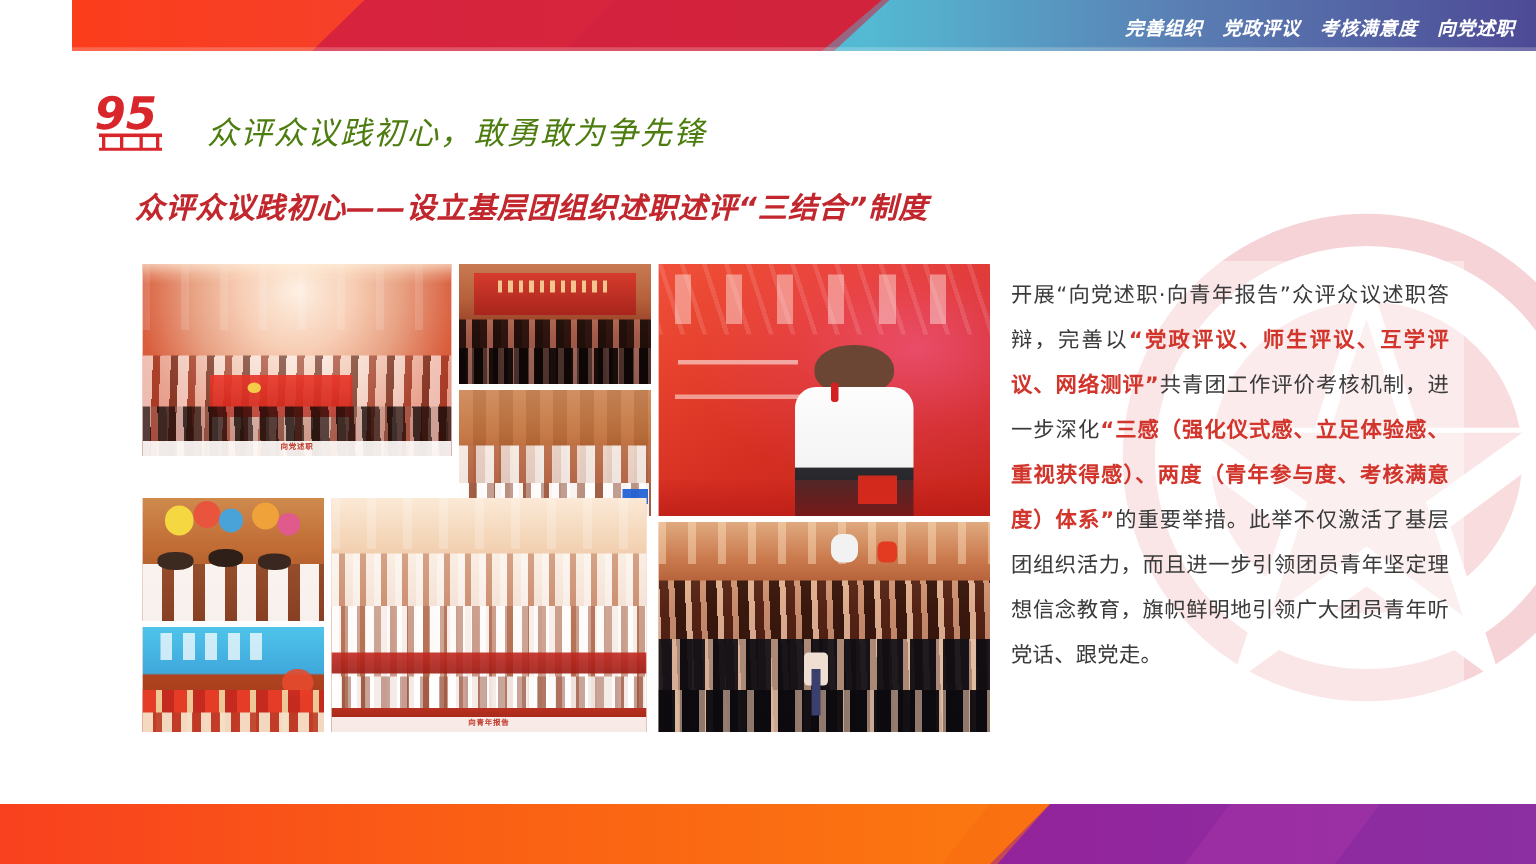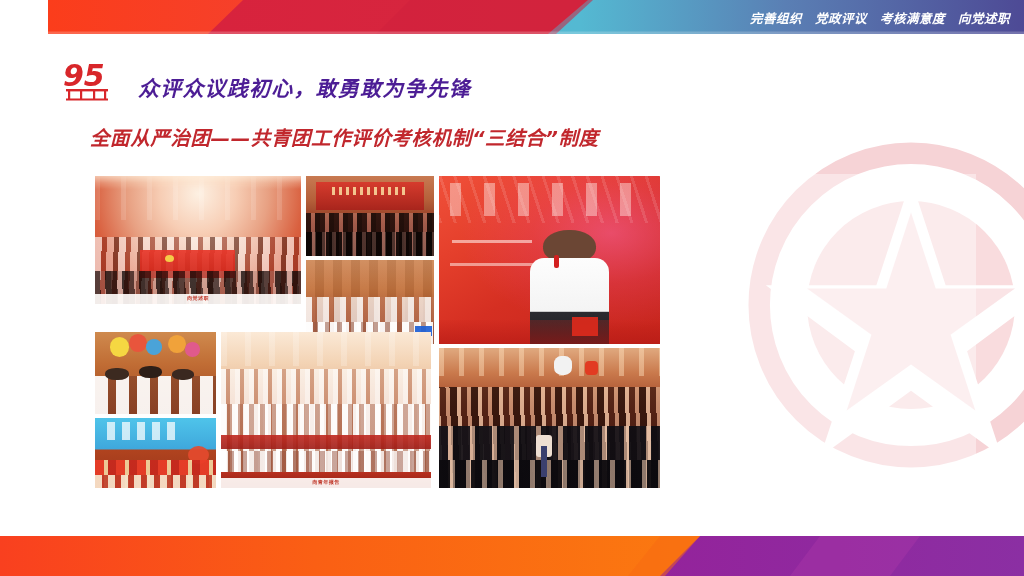--- a/index.html
+++ b/index.html
@@ -65,23 +65,23 @@
     display:flex; align-items:flex-end; gap:22px;
     z-index:3;
   }
   .logo95 {
     width:52px; height:44px;
     flex:0 0 auto;
     position:relative;
   }
   .main-title {
     font-size:21px;
-    font-weight:bold;
+    font-weight:normal;
     font-style:italic;
-    color:#4c1d95;
+    color:#4d7c0f;
     letter-spacing:1.2px;
     white-space:nowrap;
     font-family:"DejaVu Sans", sans-serif;
   }
 
   
   .subtitle {
     position:absolute;
     left:90px; top:122px;
     font-size:19.5px;
@@ -201,21 +201,21 @@
       <rect x="2" y="31" width="42" height="2.4" fill="#d8262a"></rect>
       <rect x="4" y="33" width="2.2" height="8" fill="#d8262a"></rect>
       <rect x="16" y="33" width="2.2" height="8" fill="#d8262a"></rect>
       <rect x="29" y="33" width="2.2" height="8" fill="#d8262a"></rect>
       <rect x="40" y="33" width="2.2" height="8" fill="#d8262a"></rect>
       <rect x="2" y="40.5" width="42" height="2" fill="#d8262a"></rect>
     </svg>
     <div class="main-title">众评众议践初心，敢勇敢为争先锋</div>
   </div>
 
-  <div class="subtitle">全面从严治团——共青团工作评价考核机制“三结合”制度</div>
+  <div class="subtitle">众评众议践初心——设立基层团组织述职述评“三结合”制度</div>
 
   <div class="collage">
 
     <div class="ph" style="left:0; top:0; width:206px; height:128px;">
       <div class="scene" style="background:
         radial-gradient(ellipse at 50% 14%, #fdf0e2 0%, #f7cdb4 26%, #e8a183 48%, #d9603f 72%, #c73c25 100%);"></div>
       <div class="scene" style="background:
         linear-gradient(180deg, rgba(255,240,220,0.9) 0%, rgba(255,230,205,0.35) 16%, rgba(0,0,0,0) 30%),
         repeating-linear-gradient(90deg, rgba(255,255,255,0.18) 0 5px, rgba(0,0,0,0) 5px 26px);
         opacity:.75; top:0; height:34%;"></div>
@@ -331,20 +331,23 @@
         repeating-linear-gradient(90deg, rgba(20,18,24,0.92) 0 9px, rgba(235,200,175,0.65) 9px 14px, rgba(15,13,18,0.95) 14px 22px);"></div>
       <div class="scene" style="top:80%; background:
         repeating-linear-gradient(90deg, rgba(12,10,14,0.95) 0 11px, rgba(225,190,165,0.6) 11px 16px);"></div>
       <div class="scene" style="left:44%; top:62%; width:7%; height:16%; background:#eedfd2; border-radius:3px;"></div>
       <div class="scene" style="left:46%; top:70%; width:3%; height:22%; background:#3a3f6e;"></div>
     </div>
   </div>
 
   <div class="panel-scrim"></div>
 
+  <div class="text-panel">
+    <span>开展“向党述职·向青年报告”众评众议述职答辩，完善以</span><span class="hl">“党政评议、师生评议、互学评议、网络测评”</span><span>共青团工作评价考核机制，进一步深化</span><span class="hl">“三感（强化仪式感、立足体验感、重视获得感）、两度（青年参与度、考核满意度）体系”</span><span>的重要举措。此举不仅激活了基层团组织活力，而且进一步引领团员青年坚定理想信念教育，旗帜鲜明地引领广大团员青年听党话、跟党走。</span>
+  </div>
 
   <div class="bottom-banner">
     <svg width="1024" height="40" viewBox="0 0 1024 40" xmlns="http://www.w3.org/2000/svg">
       <defs>
         <linearGradient id="gFootOrange" x1="0" y1="0" x2="1" y2="0">
           <stop offset="0%" stop-color="#f9401f"></stop>
           <stop offset="45%" stop-color="#fa5f14"></stop>
           <stop offset="100%" stop-color="#fb7a10"></stop>
         </linearGradient>
         <linearGradient id="gFootPurple" x1="0" y1="0" x2="1" y2="0">

